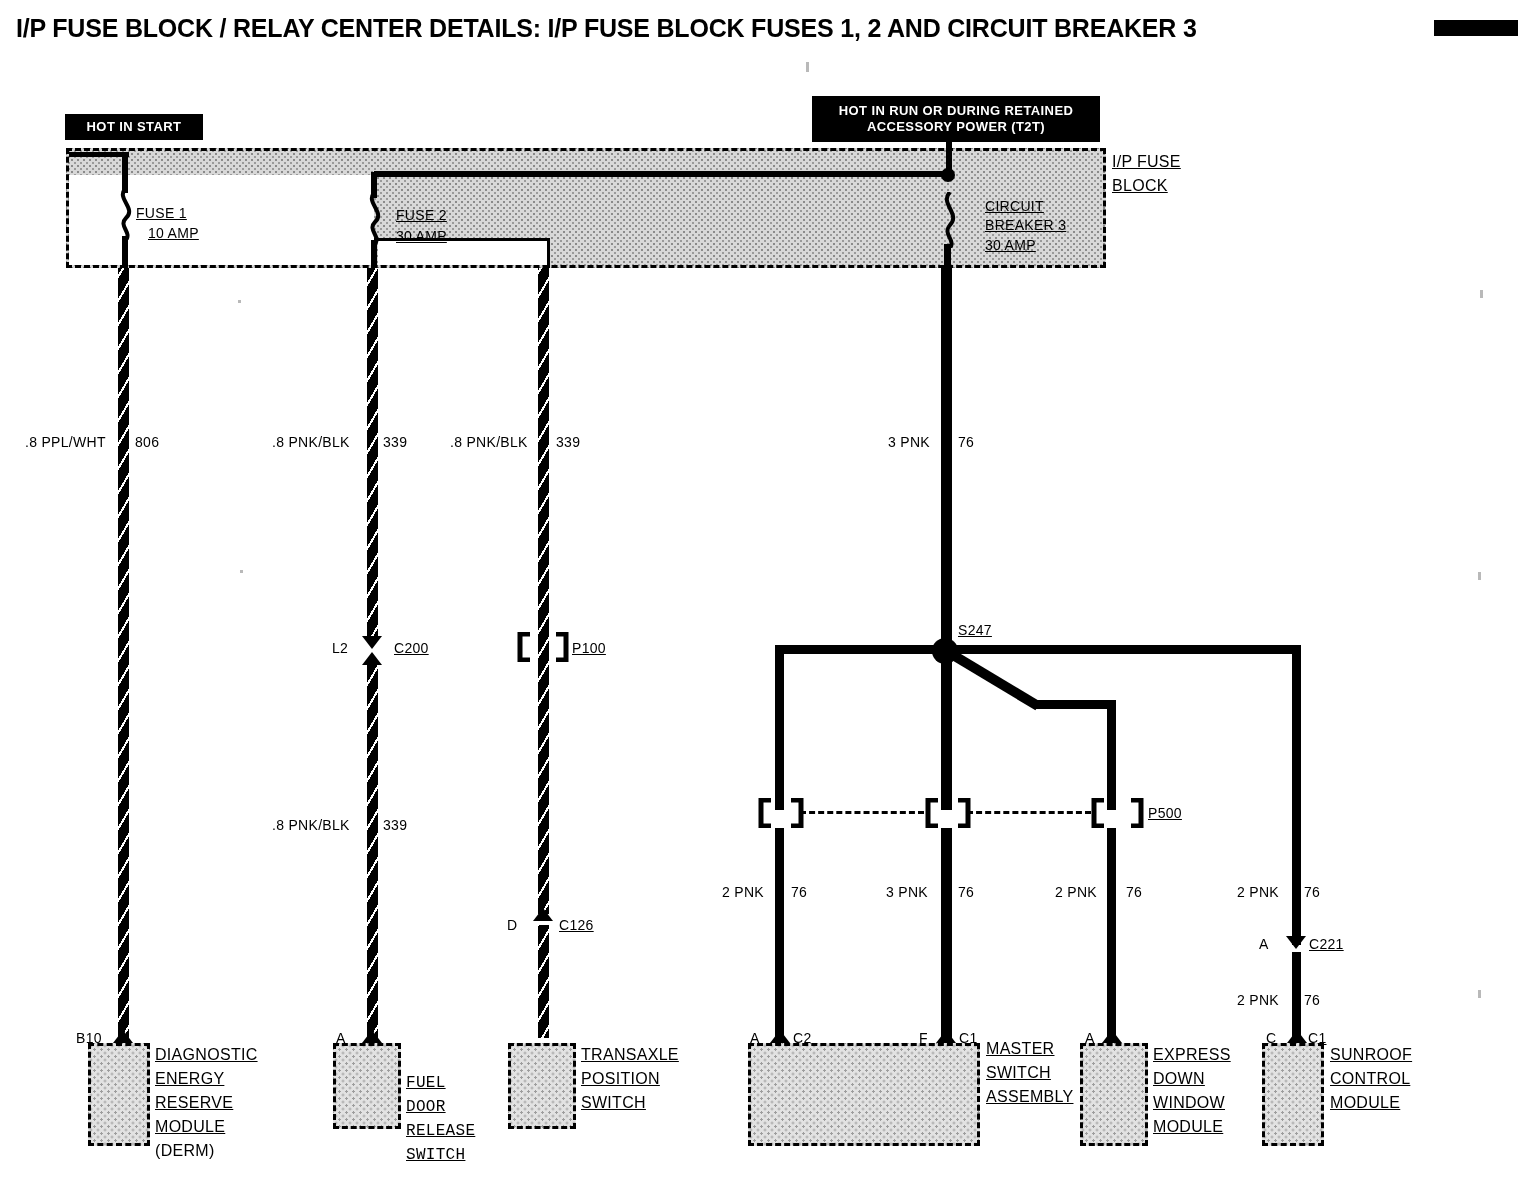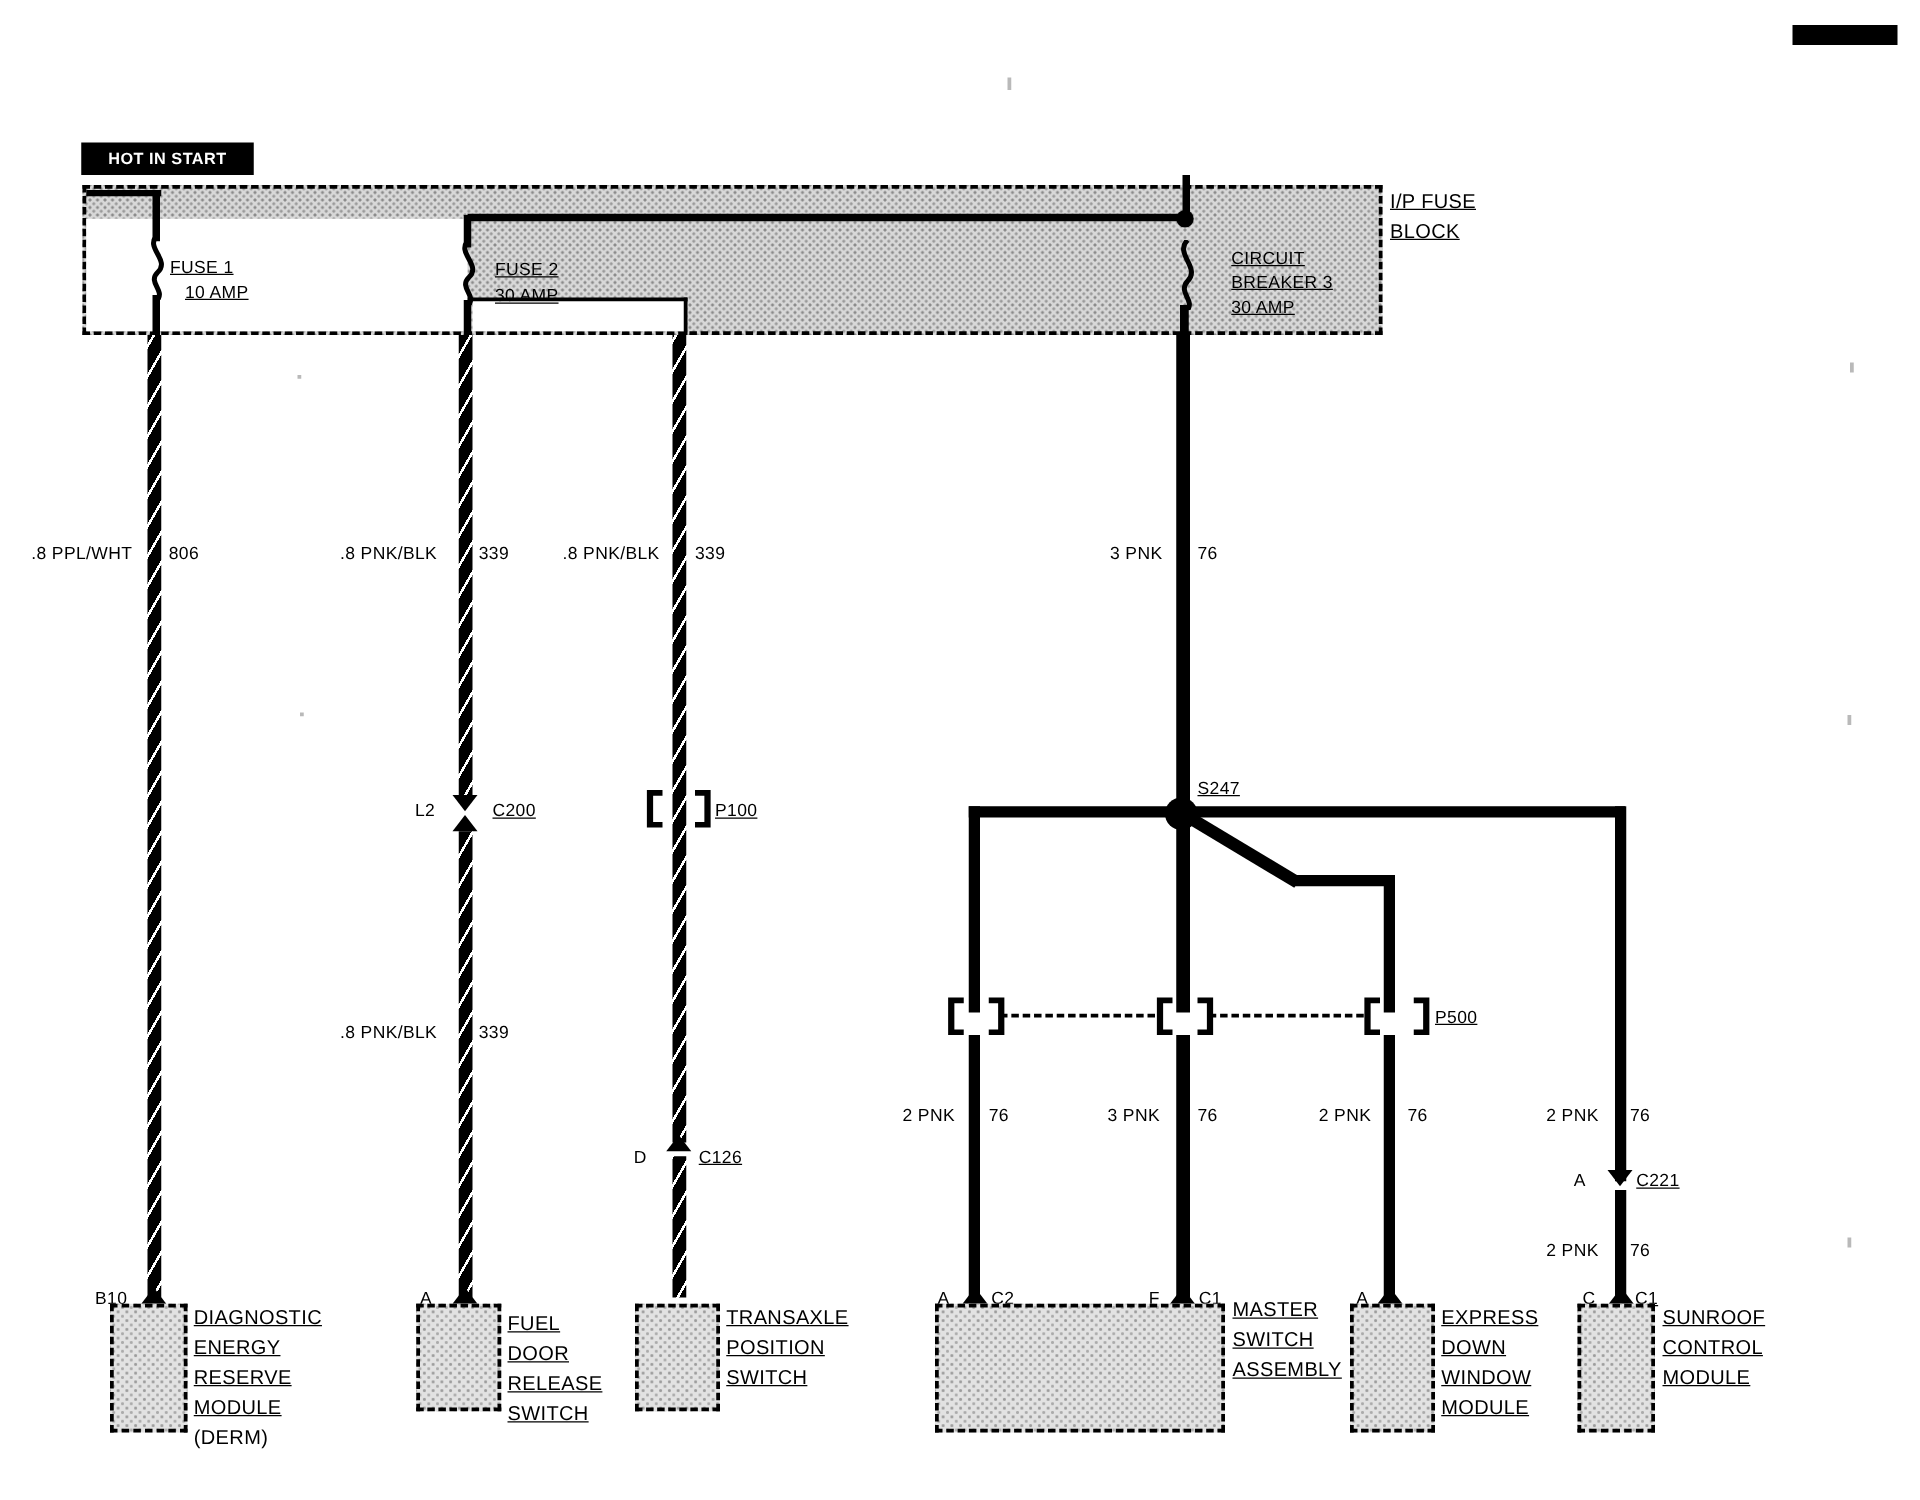--- a/index.html
+++ b/index.html
@@ -88,24 +88,26 @@
     border-left:10px solid transparent;border-right:10px solid transparent;
     border-top:13px solid #000;
   }
   .speck{position:absolute;background:#b9b9b9;width:2px;height:2px;}
 </style>
 </head>
 <body>
 
 <div class="page">
 
+  <div class="title">I/P FUSE BLOCK / RELAY CENTER DETAILS: I/P FUSE BLOCK FUSES 1, 2 AND CIRCUIT BREAKER 3</div>
   <div class="title-bar"></div>
 
   <div class="blackbox" style="left:65px;top:114px;width:138px;height:26px;">HOT IN START</div>
 
+  <div class="blackbox" style="left:812px;top:96px;width:288px;height:46px;font-size:13px;">HOT IN RUN OR DURING RETAINED ACCESSORY POWER (T2T)</div>
 
   <div class="dashbox stipple" style="left:66px;top:148px;width:1040px;height:120px;"></div>
 
   <div style="position:absolute;left:69px;top:175px;width:305px;height:90px;background:#fff;"></div>
   <div style="position:absolute;left:378px;top:240px;width:170px;height:25px;background:#fff;"></div>
 
   <div class="lbl-multi" style="left:1112px;top:150px;">
     <span>I/P FUSE</span>
     <span>BLOCK</span>
   </div>
@@ -249,21 +251,21 @@
     <span>DIAGNOSTIC</span>
     <span>ENERGY</span>
     <span>RESERVE</span>
     <span>MODULE</span>
     <span class="nou">(DERM)</span>
   </div>
 
   <div class="tri-up" style="left:362px;top:1030px;"></div>
   <div class="lbl" style="left:336px;top:1028px;">A</div>
   <div class="dashbox stipple-light" style="left:333px;top:1043px;width:68px;height:86px;"></div>
-  <div class="lbl-multi" style="left:406px;top:1048px;">
+  <div class="lbl-multi" style="left:406px;top:1071px;font-family:Liberation Mono, monospace;">
     <span>FUEL</span>
     <span>DOOR</span>
     <span>RELEASE</span>
     <span>SWITCH</span>
   </div>
 
   <div class="dashbox stipple-light" style="left:508px;top:1043px;width:68px;height:86px;"></div>
   <div class="lbl-multi" style="left:581px;top:1043px;">
     <span>TRANSAXLE</span>
     <span>POSITION</span>

